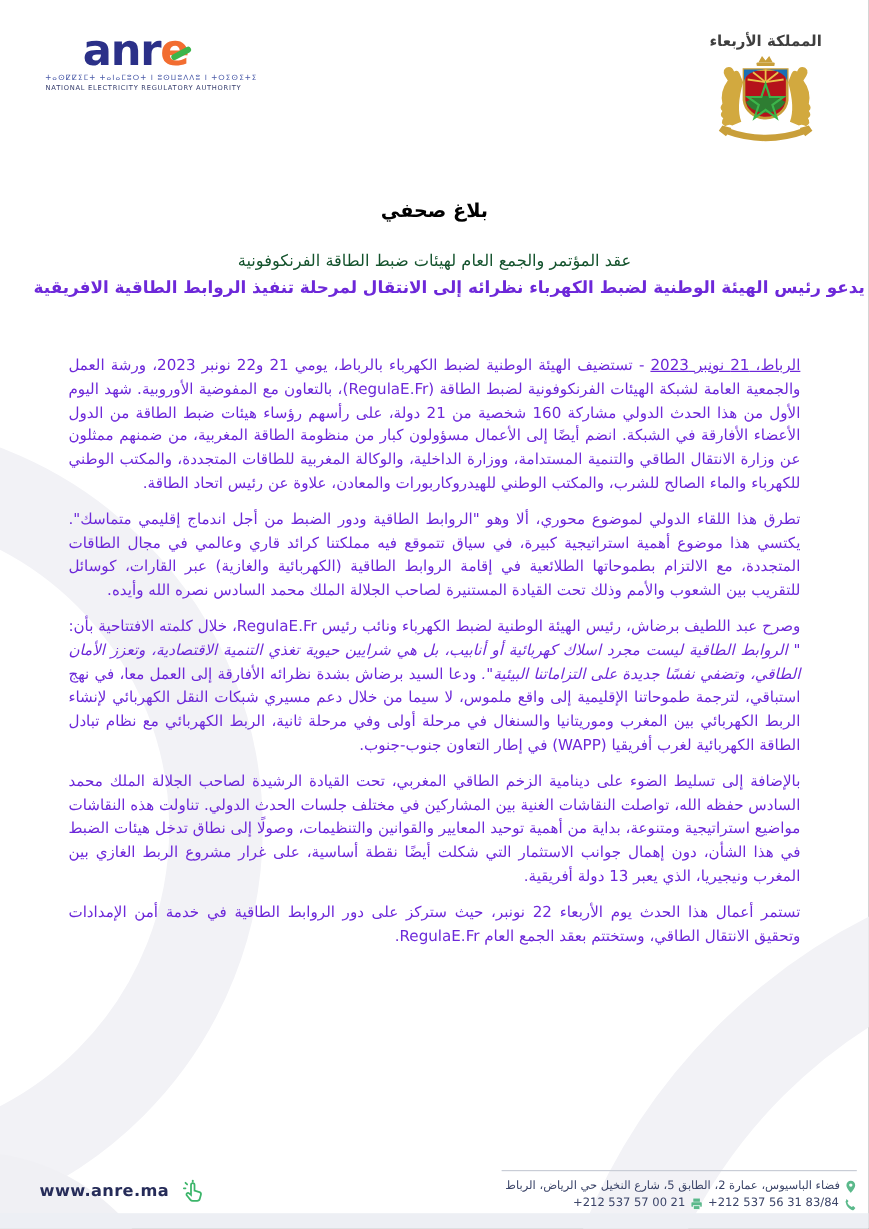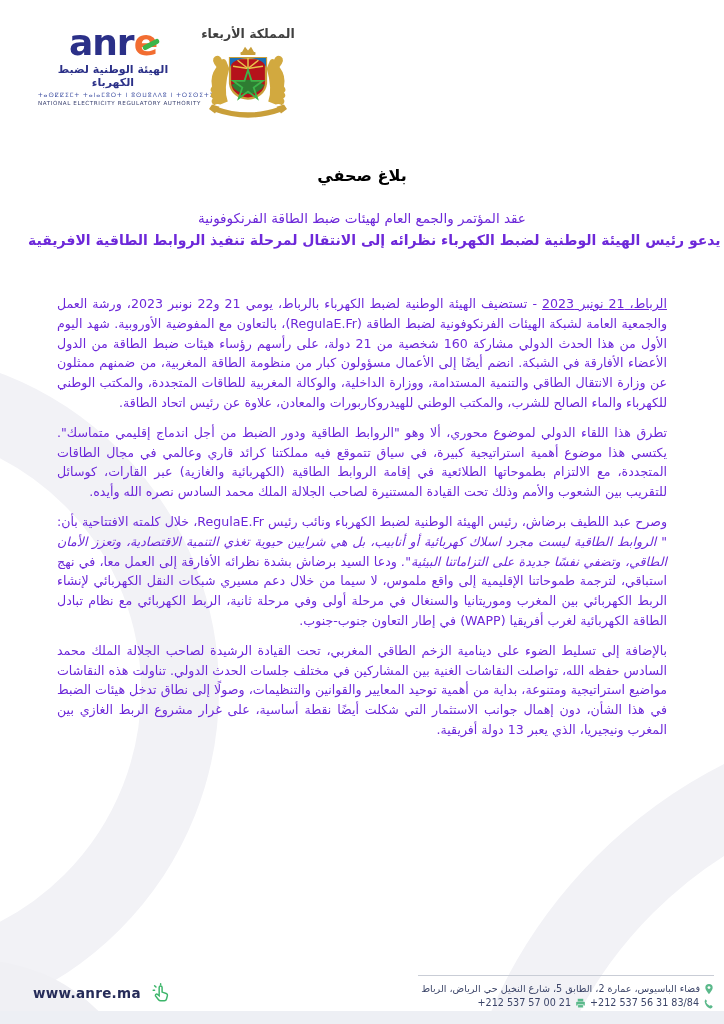--- a/index.html
+++ b/index.html
@@ -4,33 +4,33 @@
 <style>
   html,body{margin:0;padding:0;background:#888;}
   .page{
     position:relative;width:724px;height:1024px;margin:0 auto;
     background:#ffffff;overflow:hidden;
     font-family:"DejaVu Sans",sans-serif;
   }
   
   .watermark{position:absolute;inset:0;pointer-events:none;}
   
-  .header{position:absolute;top:26px;left:38px;right:26px;display:flex;align-items:flex-start;}
+  .header{position:absolute;top:26px;left:38px;right:26px;display:flex;justify-content:space-between;align-items:flex-start;}
   .logo{width:150px;text-align:center;}
   .brand{font-weight:bold;font-size:36px;line-height:34px;letter-spacing:-1px;color:#2b3088;position:relative;display:inline-block;}
   .brand .e{color:#f26d31;position:relative;}
   .brand .tick{position:absolute;right:-3px;top:16px;width:18px;height:5px;background:#3cb54a;border-radius:3px;transform:rotate(-28deg);}
   .logo-ar{color:#2b3088;font-weight:bold;font-size:11px;margin-top:3px;}
   .logo-tif{color:#4a5aa8;font-size:6px;letter-spacing:1px;margin-top:2px;white-space:nowrap;}
   .logo-en{color:#3a4170;font-size:5.6px;letter-spacing:.6px;margin-top:2px;white-space:nowrap;}
   .kingdom{width:120px;text-align:center;}
   .kingdom-label{font-size:12.5px;font-weight:bold;color:#3f3f3f;margin-bottom:2px;}
   
   .title{position:absolute;top:166px;left:0;width:100%;text-align:center;font-size:16px;font-weight:bold;color:#000;}
-  .sub1{position:absolute;top:210px;left:0;width:100%;text-align:center;font-size:13.5px;color:#6d28d9;}
+  .sub1{position:absolute;top:210px;left:0;width:100%;text-align:center;font-size:13.5px;color:#14532d;}
   .sub2{position:absolute;top:232px;left:0;width:100%;font-size:14px;font-weight:bold;color:#6d28d9;padding-left:28px;}
   
   .body{
     position:absolute;top:294px;right:57px;left:57px;
     direction:rtl;text-align:justify;
     font-size:12.6px;line-height:19.8px;color:#6d28d9;
   }
   .body p{margin:0 0 10px 0;}
   .dateline{text-decoration:underline;}
   .quote{font-style:italic;}
@@ -50,21 +50,20 @@
 
   <svg class="watermark" width="724" height="1024" viewBox="0 0 724 1024">
     <circle cx="-120" cy="690" r="300" fill="none" stroke="#f2f2f6" stroke-width="78"></circle>
     <circle cx="950" cy="1210" r="460" fill="none" stroke="#f2f2f6" stroke-width="80"></circle>
     <circle cx="-25" cy="1135" r="175" fill="#f0f0f4"></circle>
   </svg>
 
   <div class="header">
     <div class="logo">
       <span class="brand"><span>anr</span><span class="e">e</span><span class="tick"></span></span>
-      <div class="logo-ar">الهيئة الوطنية لضبط الكهرباء</div>
       <div class="logo-tif">ⵜⴰⵙⵇⵇⵉⵎⵜ ⵜⴰⵏⴰⵎⵓⵔⵜ ⵏ ⵓⵙⵡⵓⴷⴷⵓ ⵏ ⵜⵔⵉⵙⵉⵜⵉ</div>
       <div class="logo-en">NATIONAL ELECTRICITY REGULATORY AUTHORITY</div>
     </div>
 
     <div class="kingdom">
       <div class="kingdom-label">المملكة الأربعاء</div>
       <svg width="106" height="78" viewBox="0 0 140 104">
 
         <path d="M62 12 l4 -7 4 5 4 -5 4 7 z" fill="#c99f3a"></path>
         <rect x="60" y="12" width="20" height="4" rx="1" fill="#c99f3a"></rect>
@@ -95,20 +94,21 @@
 
   <div class="title">بلاغ صحفي</div>
   <div class="sub1">عقد المؤتمر والجمع العام لهيئات ضبط الطاقة الفرنكوفونية</div>
   <div class="sub2">يدعو رئيس الهيئة الوطنية لضبط الكهرباء نظرائه إلى الانتقال لمرحلة تنفيذ الروابط الطاقية الافريقية</div>
 
   <div class="body" dir="rtl">
     <p><span class="dateline">الرباط، 21 نونبر 2023</span><span> - </span><span>تستضيف الهيئة الوطنية لضبط الكهرباء بالرباط، يومي 21 و22 نونبر 2023، ورشة العمل والجمعية العامة لشبكة الهيئات الفرنكوفونية لضبط الطاقة (RegulaE.Fr)، بالتعاون مع المفوضية الأوروبية. شهد اليوم الأول من هذا الحدث الدولي مشاركة 160 شخصية من 21 دولة، على رأسهم رؤساء هيئات ضبط الطاقة من الدول الأعضاء الأفارقة في الشبكة. انضم أيضًا إلى الأعمال مسؤولون كبار من منظومة الطاقة المغربية، من ضمنهم ممثلون عن وزارة الانتقال الطاقي والتنمية المستدامة، ووزارة الداخلية، والوكالة المغربية للطاقات المتجددة، والمكتب الوطني للكهرباء والماء الصالح للشرب، والمكتب الوطني للهيدروكاربورات والمعادن، علاوة عن رئيس اتحاد الطاقة.</span></p>
     <p>تطرق هذا اللقاء الدولي لموضوع محوري، ألا وهو "الروابط الطاقية ودور الضبط من أجل اندماج إقليمي متماسك". يكتسي هذا موضوع أهمية استراتيجية كبيرة، في سياق تتموقع فيه مملكتنا كرائد قاري وعالمي في مجال الطاقات المتجددة، مع الالتزام بطموحاتها الطلائعية في إقامة الروابط الطاقية (الكهربائية والغازية) عبر القارات، كوسائل للتقريب بين الشعوب والأمم وذلك تحت القيادة المستنيرة لصاحب الجلالة الملك محمد السادس نصره الله وأيده.</p>
     <p><span>وصرح عبد اللطيف برضاش، رئيس الهيئة الوطنية لضبط الكهرباء ونائب رئيس RegulaE.Fr، خلال كلمته الافتتاحية بأن: </span><span class="quote">" الروابط الطاقية ليست مجرد اسلاك كهربائية أو أنابيب، بل هي شرايين حيوية تغذي التنمية الاقتصادية، وتعزز الأمان الطاقي، وتضفي نفسًا جديدة على التزاماتنا البيئية".</span><span> ودعا السيد برضاش بشدة نظرائه الأفارقة إلى العمل معا، في نهج استباقي، لترجمة طموحاتنا الإقليمية إلى واقع ملموس، لا سيما من خلال دعم مسيري شبكات النقل الكهربائي لإنشاء الربط الكهربائي بين المغرب وموريتانيا والسنغال في مرحلة أولى وفي مرحلة ثانية، الربط الكهربائي مع نظام تبادل الطاقة الكهربائية لغرب أفريقيا (WAPP) في إطار التعاون جنوب-جنوب.</span></p>
     <p>بالإضافة إلى تسليط الضوء على دينامية الزخم الطاقي المغربي، تحت القيادة الرشيدة لصاحب الجلالة الملك محمد السادس حفظه الله، تواصلت النقاشات الغنية بين المشاركين في مختلف جلسات الحدث الدولي. تناولت هذه النقاشات مواضيع استراتيجية ومتنوعة، بداية من أهمية توحيد المعايير والقوانين والتنظيمات، وصولًا إلى نطاق تدخل هيئات الضبط في هذا الشأن، دون إهمال جوانب الاستثمار التي شكلت أيضًا نقطة أساسية، على غرار مشروع الربط الغازي بين المغرب ونيجيريا، الذي يعبر 13 دولة أفريقية.</p>
+    <p>تستمر أعمال هذا الحدث يوم الأربعاء 22 نونبر، حيث ستركز على دور الروابط الطاقية في خدمة أمن الإمدادات وتحقيق الانتقال الطاقي، وستختتم بعقد الجمع العام RegulaE.Fr.</p>
   </div>
 
   <div class="website">
     <span class="url">www.anre.ma</span>
     <svg class="gicon" width="22" height="22" viewBox="0 0 24 24" fill="none" stroke="#3cb56a" stroke-width="1.6" stroke-linecap="round">
       <path d="M10 11 V6 a1.6 1.6 0 0 1 3.2 0 v5 l4.5 1.5 a2 2 0 0 1 1.3 2.4 l-1 3.6 a2.5 2.5 0 0 1 -2.4 1.9 h-4 a3 3 0 0 1 -2.3 -1.1 l-3 -3.7 a1.4 1.4 0 0 1 2 -2 l1.7 1.4 z"></path>
       <line x1="5" y1="4" x2="6.5" y2="5.5"></line>
         <line x1="11.6" y1="2" x2="11.6" y2="3"></line>
         <line x1="3.5" y1="9" x2="5" y2="9"></line>
     </svg>

